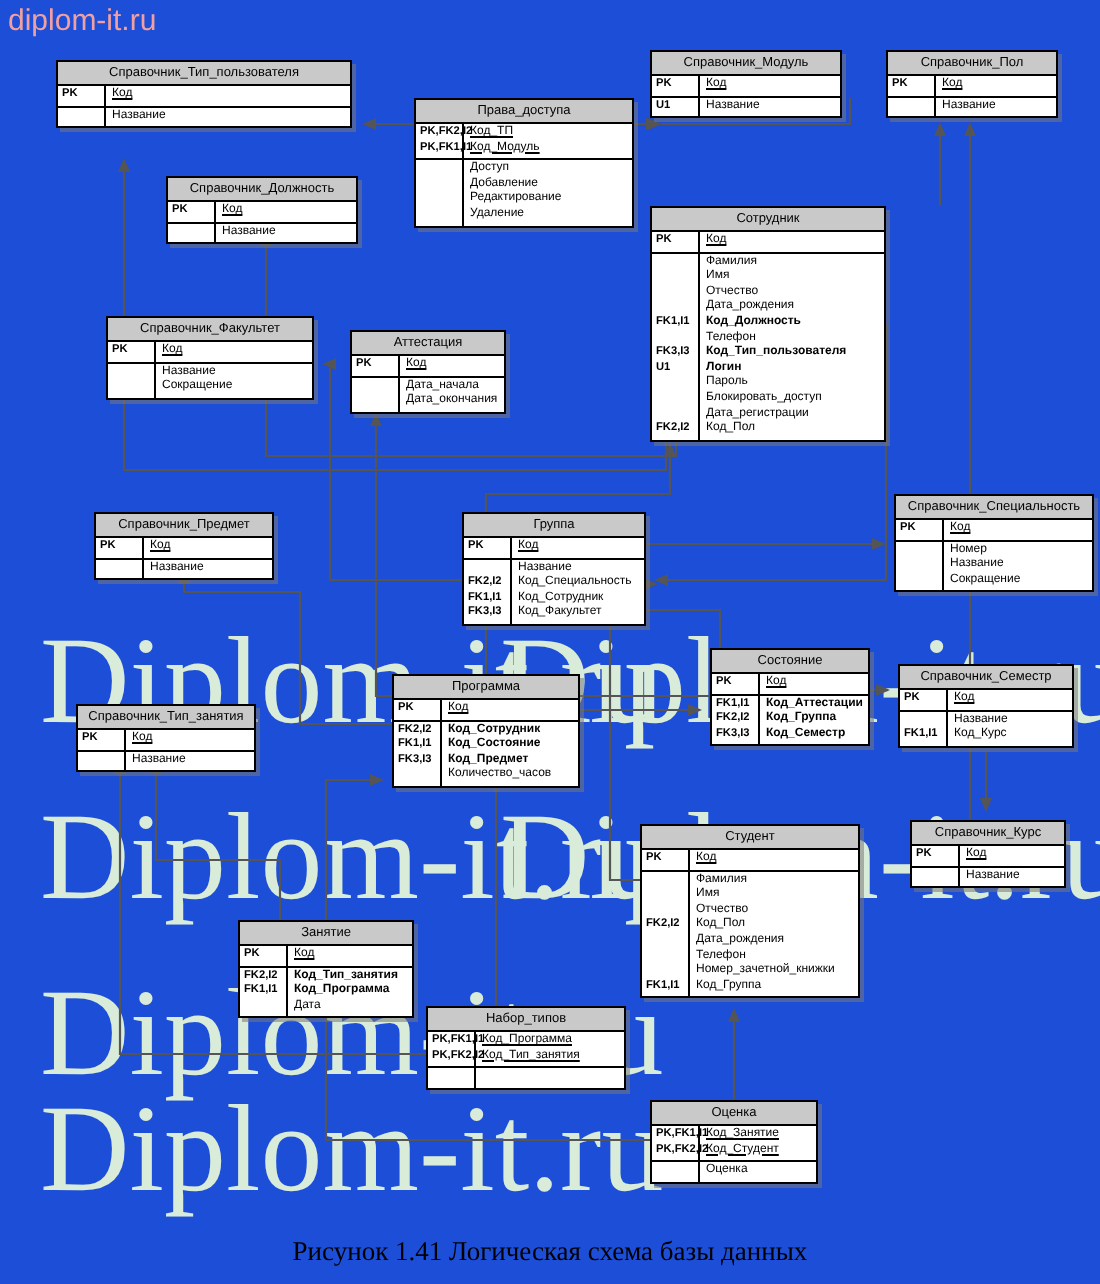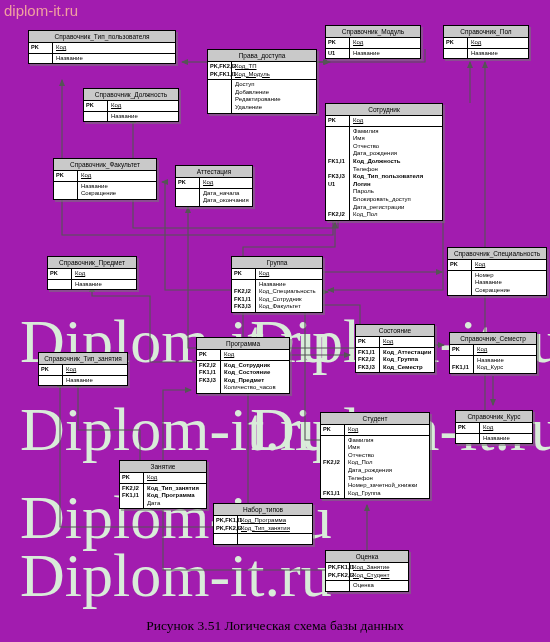--- a/index.html
+++ b/index.html
@@ -1,20 +1,20 @@
 <!DOCTYPE html>
 <html><head>
 <meta charset="utf-8">
 <style>
   html,body{margin:0;padding:0;background:#ffffff;}
   #page{
     position:relative;
     width:550px;height:642px;
     overflow:hidden;
-    background:#a21caf;
+    background:#1d4ed8;
     font-family:"Liberation Sans", sans-serif;
   }
 
   
   .wm-top{
     position:absolute;left:4px;top:2px;
     font-family:"Liberation Sans", sans-serif;
     font-size:15px;color:#f0a0a0;letter-spacing:0px;
     white-space:nowrap;pointer-events:none;
   }
@@ -606,14 +606,14 @@
           <div class="keycol">
             <div class="ln k pad">&nbsp;</div>
           </div>
           <div class="attrcol">
             <div class="ln">Оценка</div>
           </div>
         </div>
       </div>
     </div>
 
-  <div class="caption">Рисунок 3.51 Логическая схема базы данных</div>
+  <div class="caption">Рисунок 1.41 Логическая схема базы данных</div>
 </div>
 
 </body></html>

